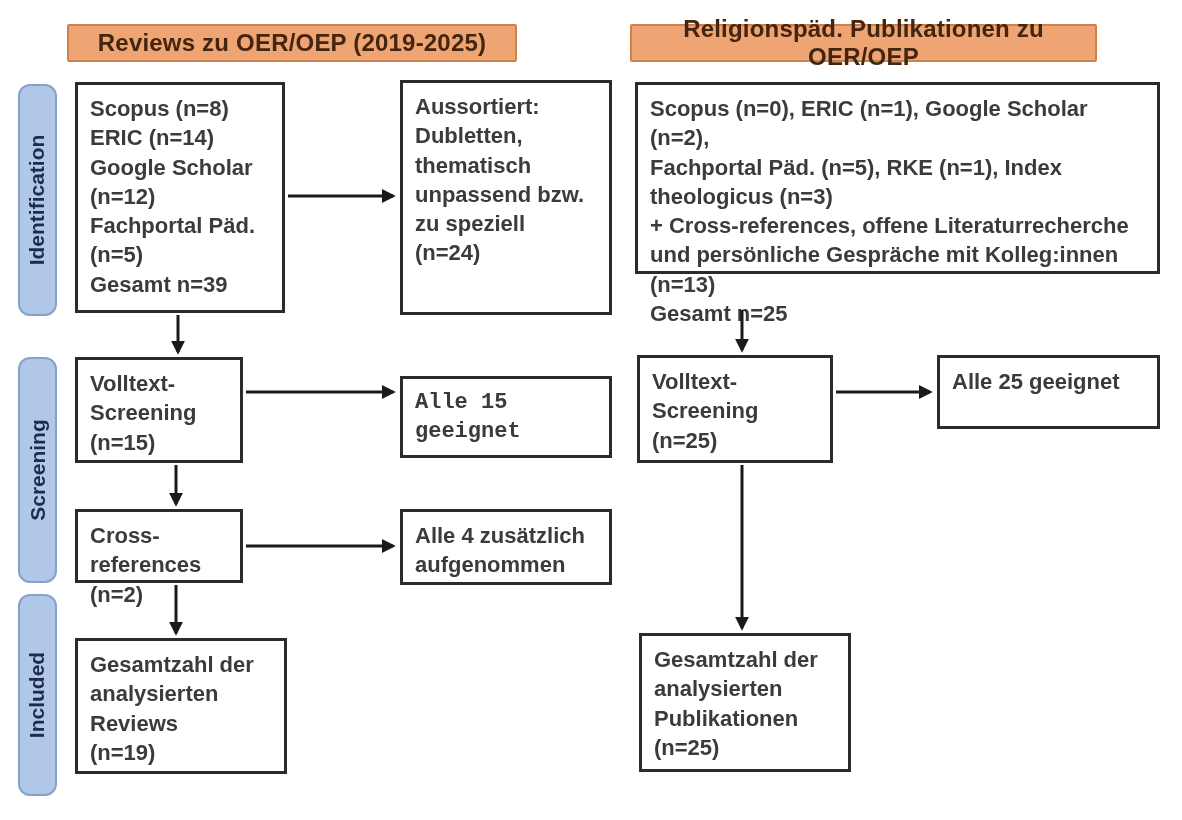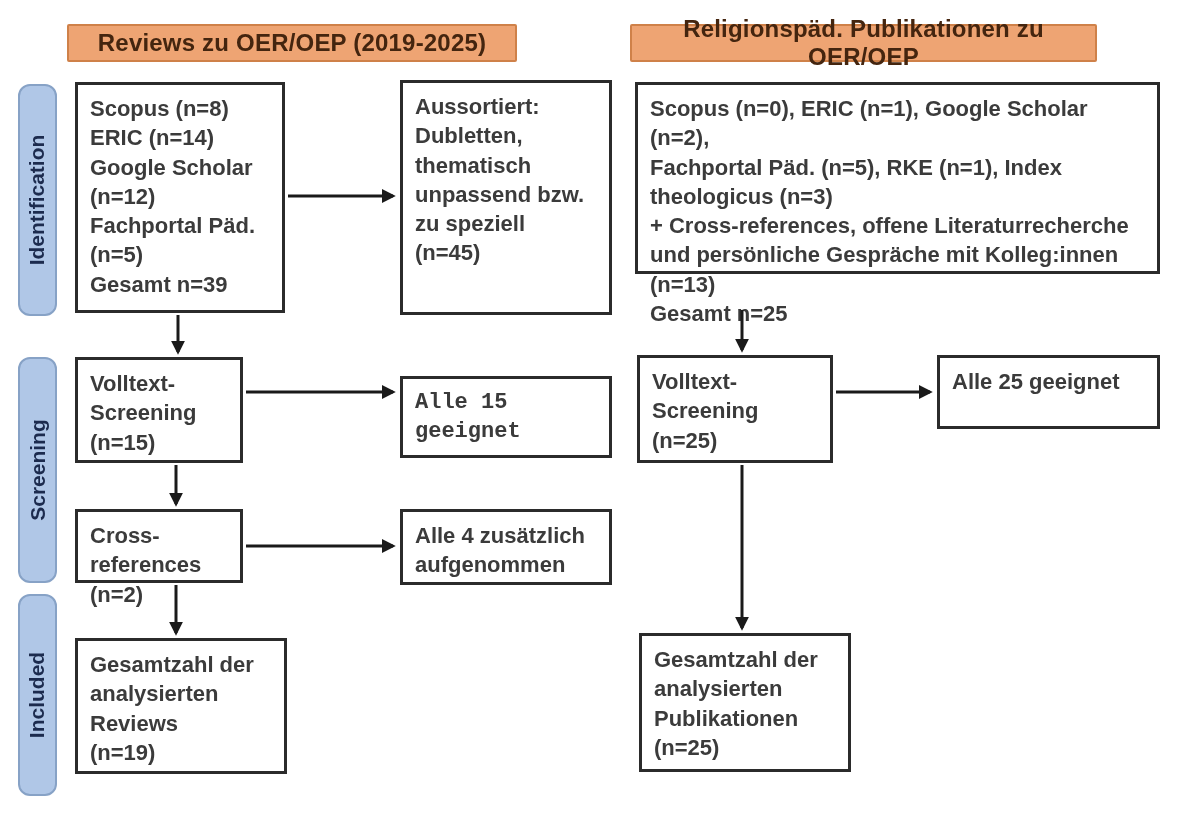--- a/index.html
+++ b/index.html
@@ -80,21 +80,21 @@
 Google Scholar
 (n=12)
 Fachportal Päd.
 (n=5)
 Gesamt n=39</div>
   <div class="fbox" id="b-l2">Aussortiert:
 Dubletten,
 thematisch
 unpassend bzw.
 zu speziell
-(n=45)</div>
+(n=24)</div>
   <div class="fbox" id="b-l3">Volltext-
 Screening
 (n=15)</div>
   <div class="fbox" id="b-l4">Alle 15 geeignet</div>
   <div class="fbox" id="b-l5">Cross-references
 (n=2)</div>
   <div class="fbox" id="b-l6">Alle 4 zusätzlich
 aufgenommen</div>
   <div class="fbox" id="b-l7">Gesamtzahl der
 analysierten

